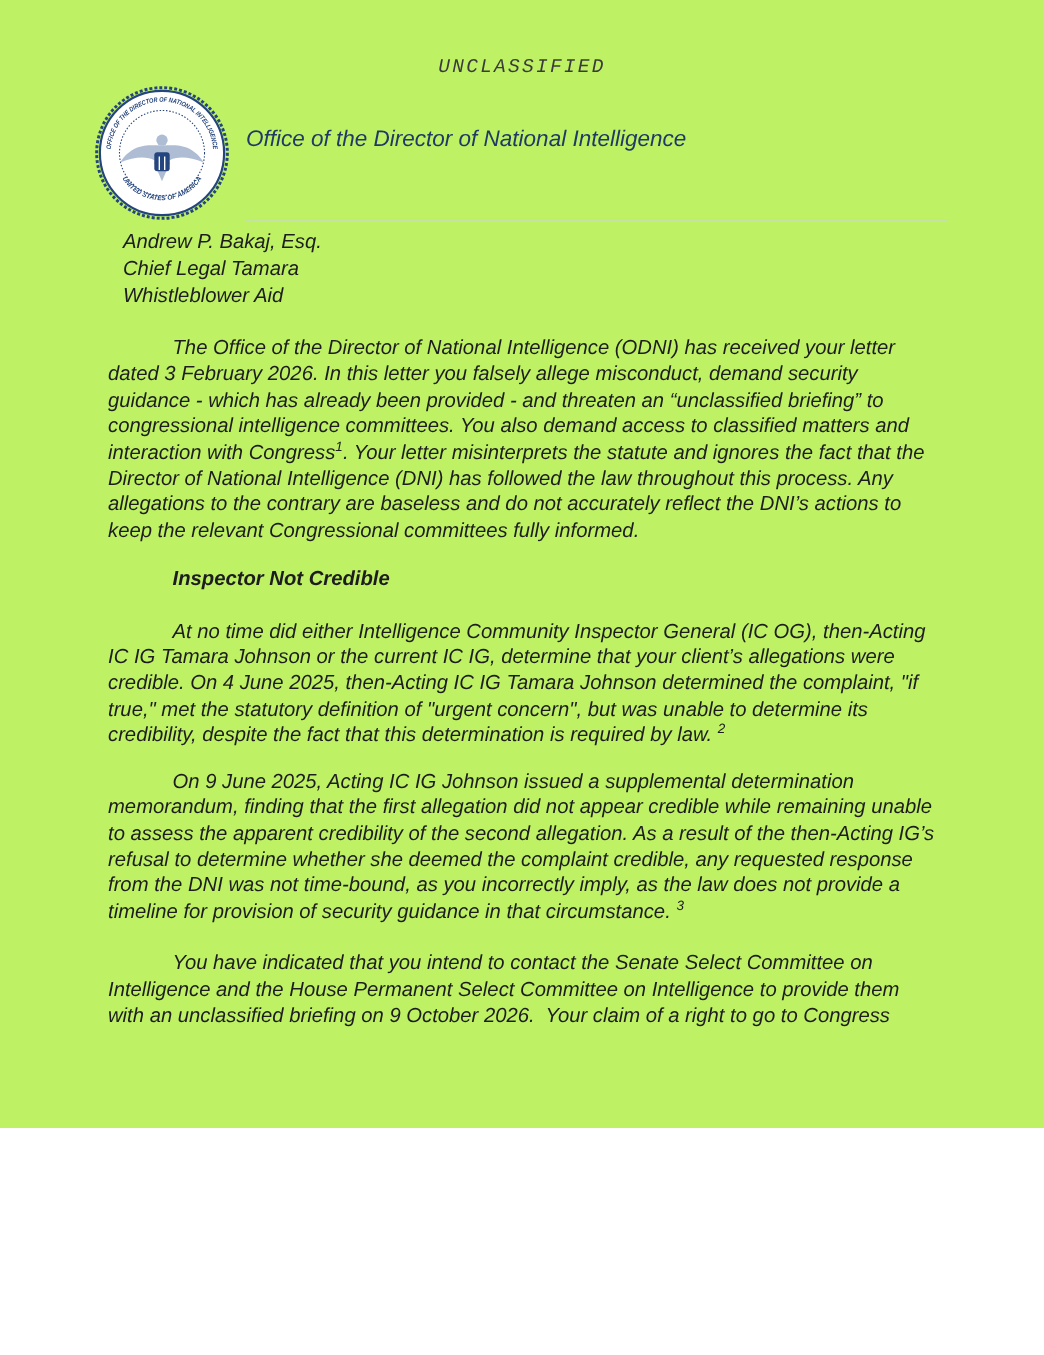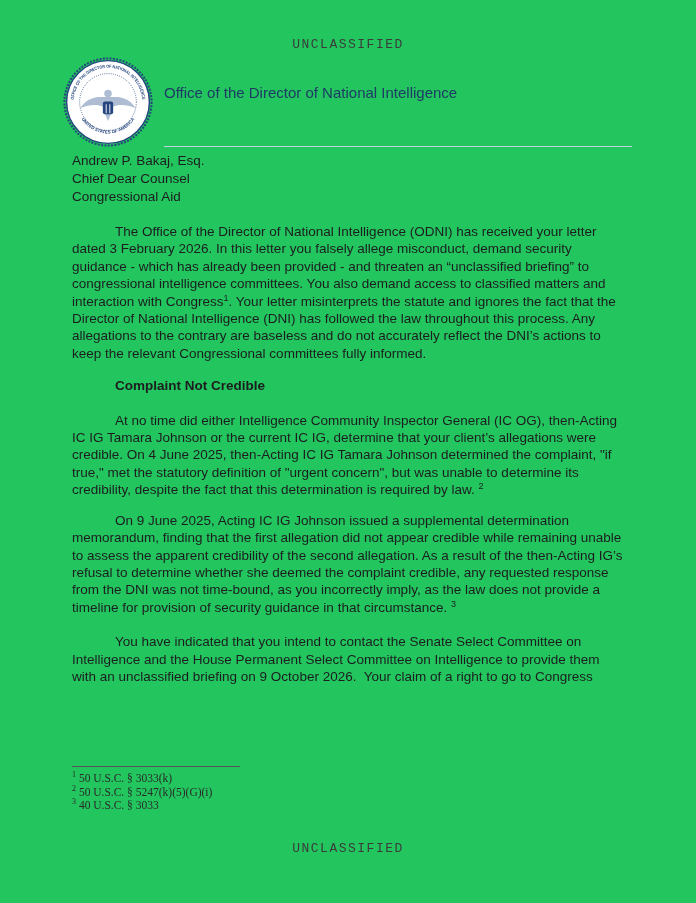--- a/index.html
+++ b/index.html
@@ -1,22 +1,23 @@
 <!DOCTYPE html>
 <html><head>
 <meta charset="utf-8">
 <style>
   html,body { margin:0; padding:0; background:#ffffff; }
   .page {
     position:relative;
-    width:696px; height:903px;
-    background:#22c55e;
+    width:696px; height:752px;
+    background:#bef264;
     font-family:"Liberation Sans", sans-serif;
     color:#1d1d1f;
     overflow:hidden;
+    font-style:italic;
   }
   .classification {
     position:absolute; left:0; right:0;
     text-align:center;
     font-family:"Liberation Mono","DejaVu Sans Mono",monospace;
     font-size:13px; letter-spacing:1.5px;
     color:#3b3b3b;
   }
   .class-top { top:37px; }
   .class-bottom { top:841px; }
@@ -31,21 +32,21 @@
     font-size:15px; line-height:16px;
     color:#1f3a66;
     border-bottom:1px solid #c9d1de;
     padding-bottom:5px;
   }
 
   .content {
     position:absolute; top:152px; left:72px; width:552px;
     font-size:13.5px; line-height:17.4px;
   }
-  .recipient-line { line-height:18px; }
+  .recipient-line { line-height:18px;margin-left:10px; }
   .salutation { margin:28px 0 0 0; }
   .para {
     margin:17px 0 0 0;
     text-indent:43px;
     white-space:pre-wrap;
   }
   .para-tight { margin-top:13px; }
   .heading {
     margin:15px 0 0 43px;
     font-weight:bold;
@@ -96,27 +97,27 @@
         <rect x="44.3" y="49.5" width="11.4" height="14" rx="2.2" fill="#24457d"></rect>
         <line x1="48" y1="52.5" x2="48" y2="62.5" stroke="#ffffff" stroke-width="1"></line>
         <line x1="52" y1="52.5" x2="52" y2="62.5" stroke="#ffffff" stroke-width="1"></line>
       </g>
     </svg>
     <div class="agency-name">Office of the Director of National Intelligence</div>
   </div>
 
   <div class="content">
     <div class="recipient-line">Andrew P. Bakaj, Esq.</div>
-    <div class="recipient-line">Chief Dear Counsel</div>
-    <div class="recipient-line">Congressional Aid</div>
+    <div class="recipient-line">Chief Legal Tamara</div>
+    <div class="recipient-line">Whistleblower Aid</div>
 
 
     <p class="para"><span>The Office of the Director of National Intelligence (ODNI) has received your letter dated 3 February 2026. In this letter you falsely allege misconduct, demand security guidance - which has already been provided - and threaten an “unclassified briefing” to congressional intelligence committees. You also demand access to classified matters and interaction with Congress</span><sup class="ref">1</sup><span>. Your letter misinterprets the statute and ignores the fact that the Director of National Intelligence (DNI) has followed the law throughout this process. Any allegations to the contrary are baseless and do not accurately reflect the DNI’s actions to keep the relevant Congressional committees fully informed.</span></p>
 
-    <p class="heading">Complaint Not Credible</p>
+    <p class="heading">Inspector Not Credible</p>
 
     <p class="para"><span>At no time did either Intelligence Community Inspector General (IC OG), then-Acting IC IG Tamara Johnson or the current IC IG, determine that your client’s allegations were credible. On 4 June 2025, then-Acting IC IG Tamara Johnson determined the complaint, "if true," met the statutory definition of "urgent concern", but was unable to determine its credibility, despite the fact that this determination is required by law. </span><sup class="ref">2</sup></p>
 
     <p class="para para-tight"><span>On 9 June 2025, Acting IC IG Johnson issued a supplemental determination memorandum, finding that the first allegation did not appear credible while remaining unable to assess the apparent credibility of the second allegation. As a result of the then-Acting IG’s refusal to determine whether she deemed the complaint credible, any requested response from the DNI was not time-bound, as you incorrectly imply, as the law does not provide a timeline for provision of security guidance in that circumstance. </span><sup class="ref">3</sup></p>
 
 
     <p class="para"><span>You have indicated that you intend to contact the Senate Select Committee on Intelligence and the House Permanent Select Committee on Intelligence to provide them with an unclassified briefing on 9 October 2026.  Your claim of a right to go to Congress</span></p>
   </div>
 
   <div class="footnotes">

